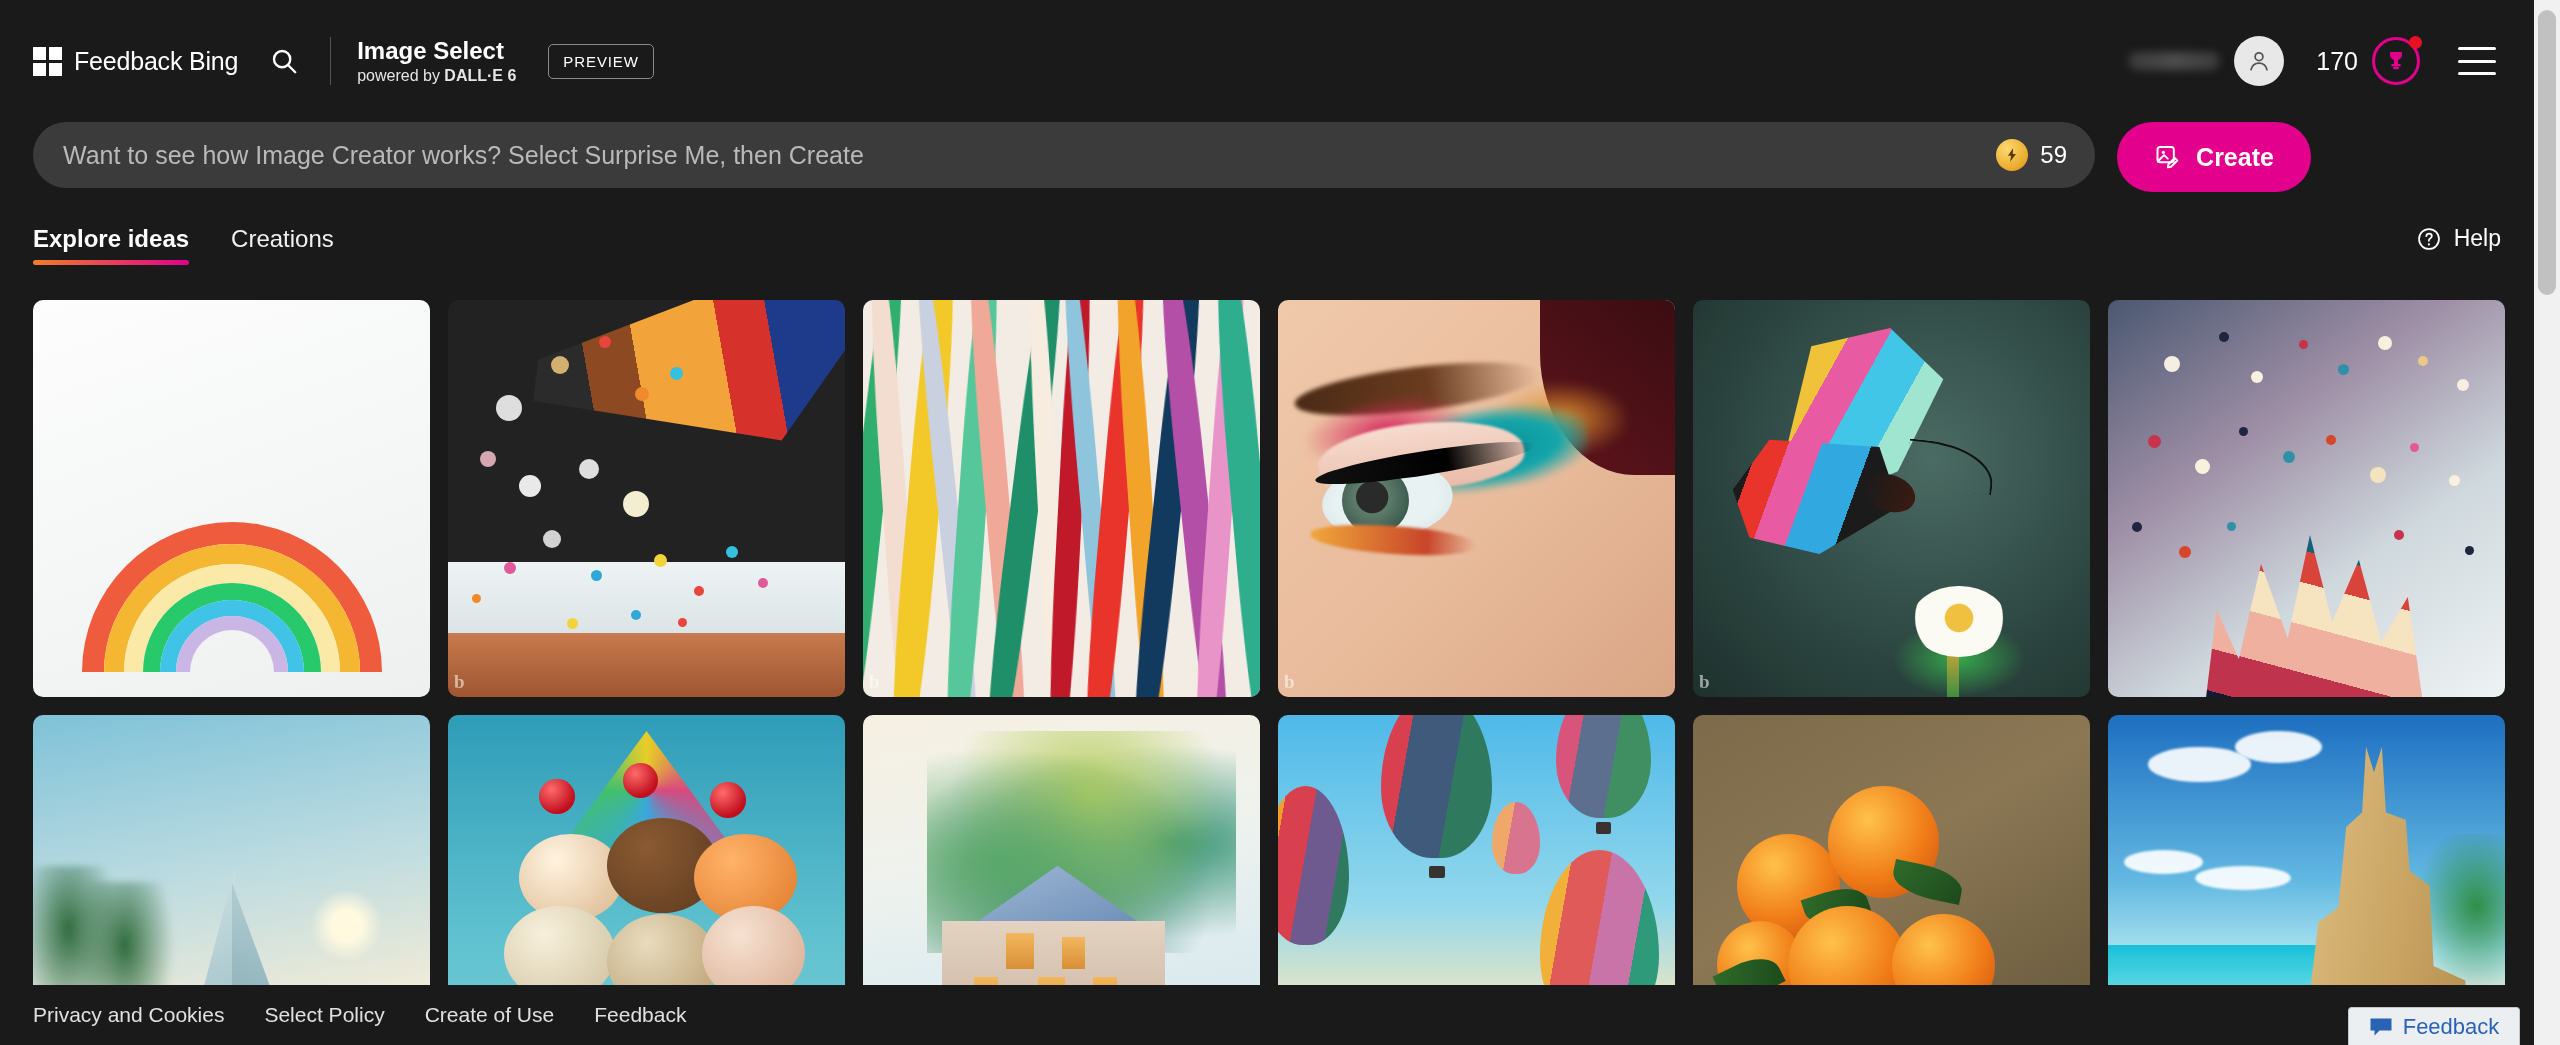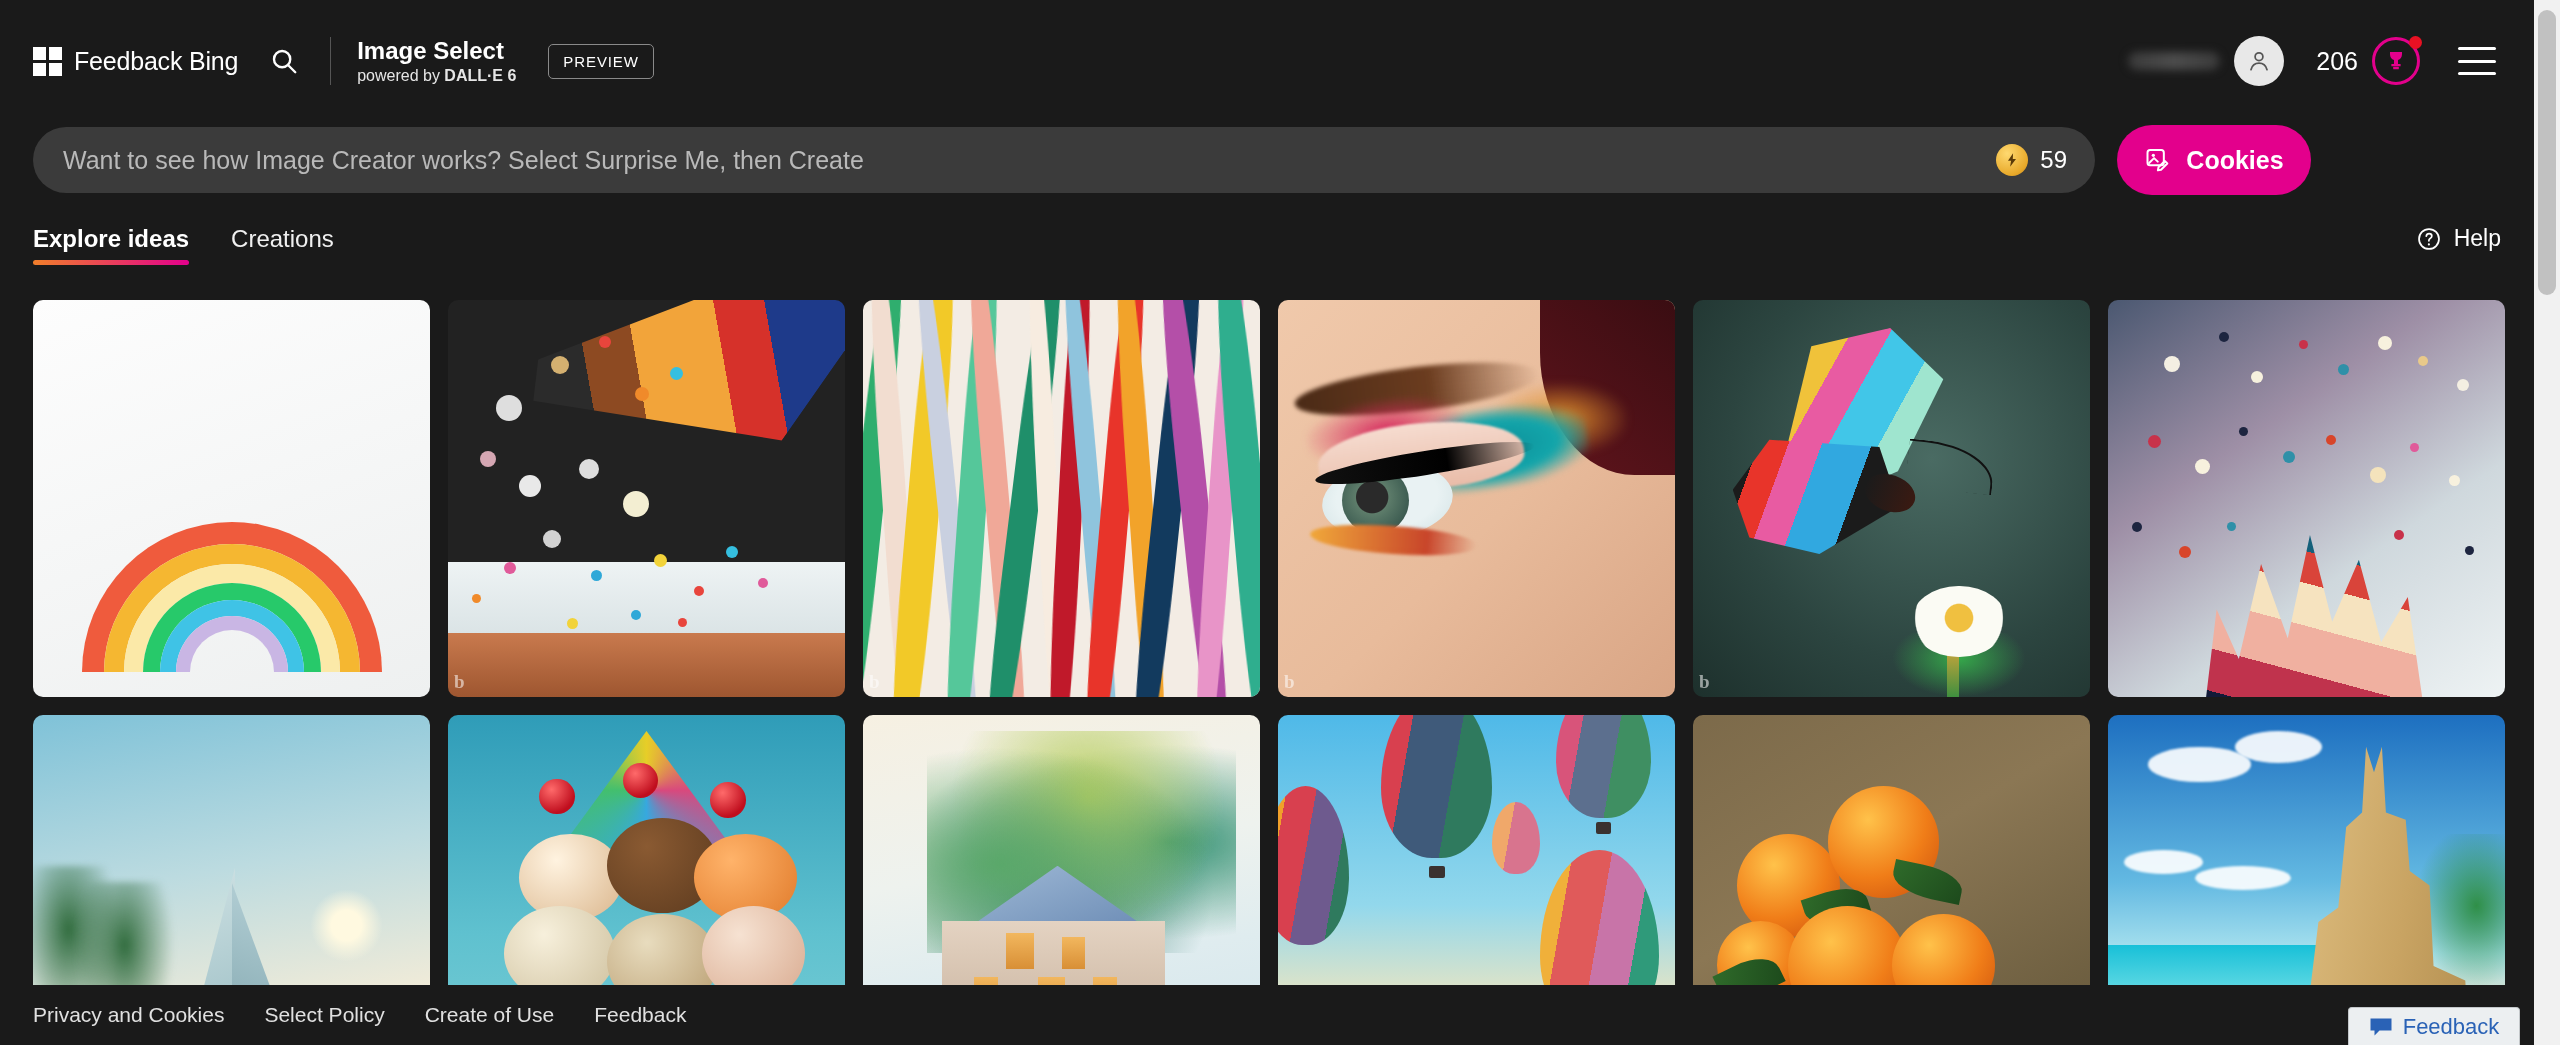--- a/index.html
+++ b/index.html
@@ -103,21 +103,21 @@
   .hamburger {
     margin-left: 38px; width: 38px; height: 28px;
     display: flex; flex-direction: column; justify-content: space-between;
     cursor: pointer;
   }
   .hamburger span { display: block; height: 3px; background: #fff; border-radius: 2px; }
   
   .prompt-row {
     position: absolute; top: 122px; left: 33px;
     width: 2478px; height: 76px;
-    display: flex; align-items: center;
+    display: flex; align-items: flex-start;
   }
   .prompt-input-wrap {
     position: relative;
     width: 2062px; height: 66px;
     background: #3b3b3b; border-radius: 33px;
     display: flex; align-items: center;
   }
   .prompt-input {
     flex: 1; background: transparent; border: none; outline: none;
     color: #cfcfcf; font-size: 25px; font-family: "Liberation Sans", sans-serif;
@@ -406,21 +406,21 @@
     <div class="preview-badge">PREVIEW</div>
 
     <div class="header-right">
       <div class="user-name-blur"></div>
       <div class="avatar">
         <svg width="26" height="26" viewBox="0 0 24 24" fill="none" stroke="#555" stroke-width="1.6">
           <circle cx="12" cy="8" r="3.6"></circle>
           <path d="M4.6 20c1.1-4 4.1-6 7.4-6s6.3 2 7.4 6" stroke-linecap="round"></path>
         </svg>
       </div>
-      <div class="rewards-count">206</div>
+      <div class="rewards-count">170</div>
       <div class="rewards-icon-wrap">
         <div class="rewards-ring">
           <svg width="24" height="24" viewBox="0 0 24 24" fill="#e3008c">
             <path d="M6 3h12v2.2c0 3-1.6 5.2-4 5.8V15h2.6v2.2H7.4V15H10v-4c-2.4-.6-4-2.8-4-5.8V3z"></path>
             <rect x="9.2" y="17.8" width="5.6" height="2.4" rx="0.5"></rect>
           </svg>
         </div>
         <div class="rewards-dot"></div>
       </div>
       <div class="hamburger">
@@ -444,21 +444,21 @@
       </div>
     </div>
 
     <button class="btn-create">
       <svg width="28" height="28" viewBox="0 0 24 24" fill="none" stroke="#fff" stroke-width="1.7">
         <rect x="3" y="3.5" width="14" height="13" rx="2.2"></rect>
         <circle cx="8" cy="8" r="1.4" fill="#fff" stroke="none"></circle>
         <path d="M4.4 14.6 8.6 10.4l3.2 3" stroke-linecap="round" stroke-linejoin="round"></path>
         <path d="M14.6 20.4l5.4-5.4-2.2-2.2-5.4 5.4-.5 2.7z" stroke-linejoin="round"></path>
       </svg>
-      <span>Cookies</span>
+      <span>Create</span>
     </button>
 
   </div>
 
   <div class="tabs-row">
     <div class="tab active">
       <span>Explore ideas</span>
     </div>
     <div class="tab inactive">
       <span>Creations</span>

